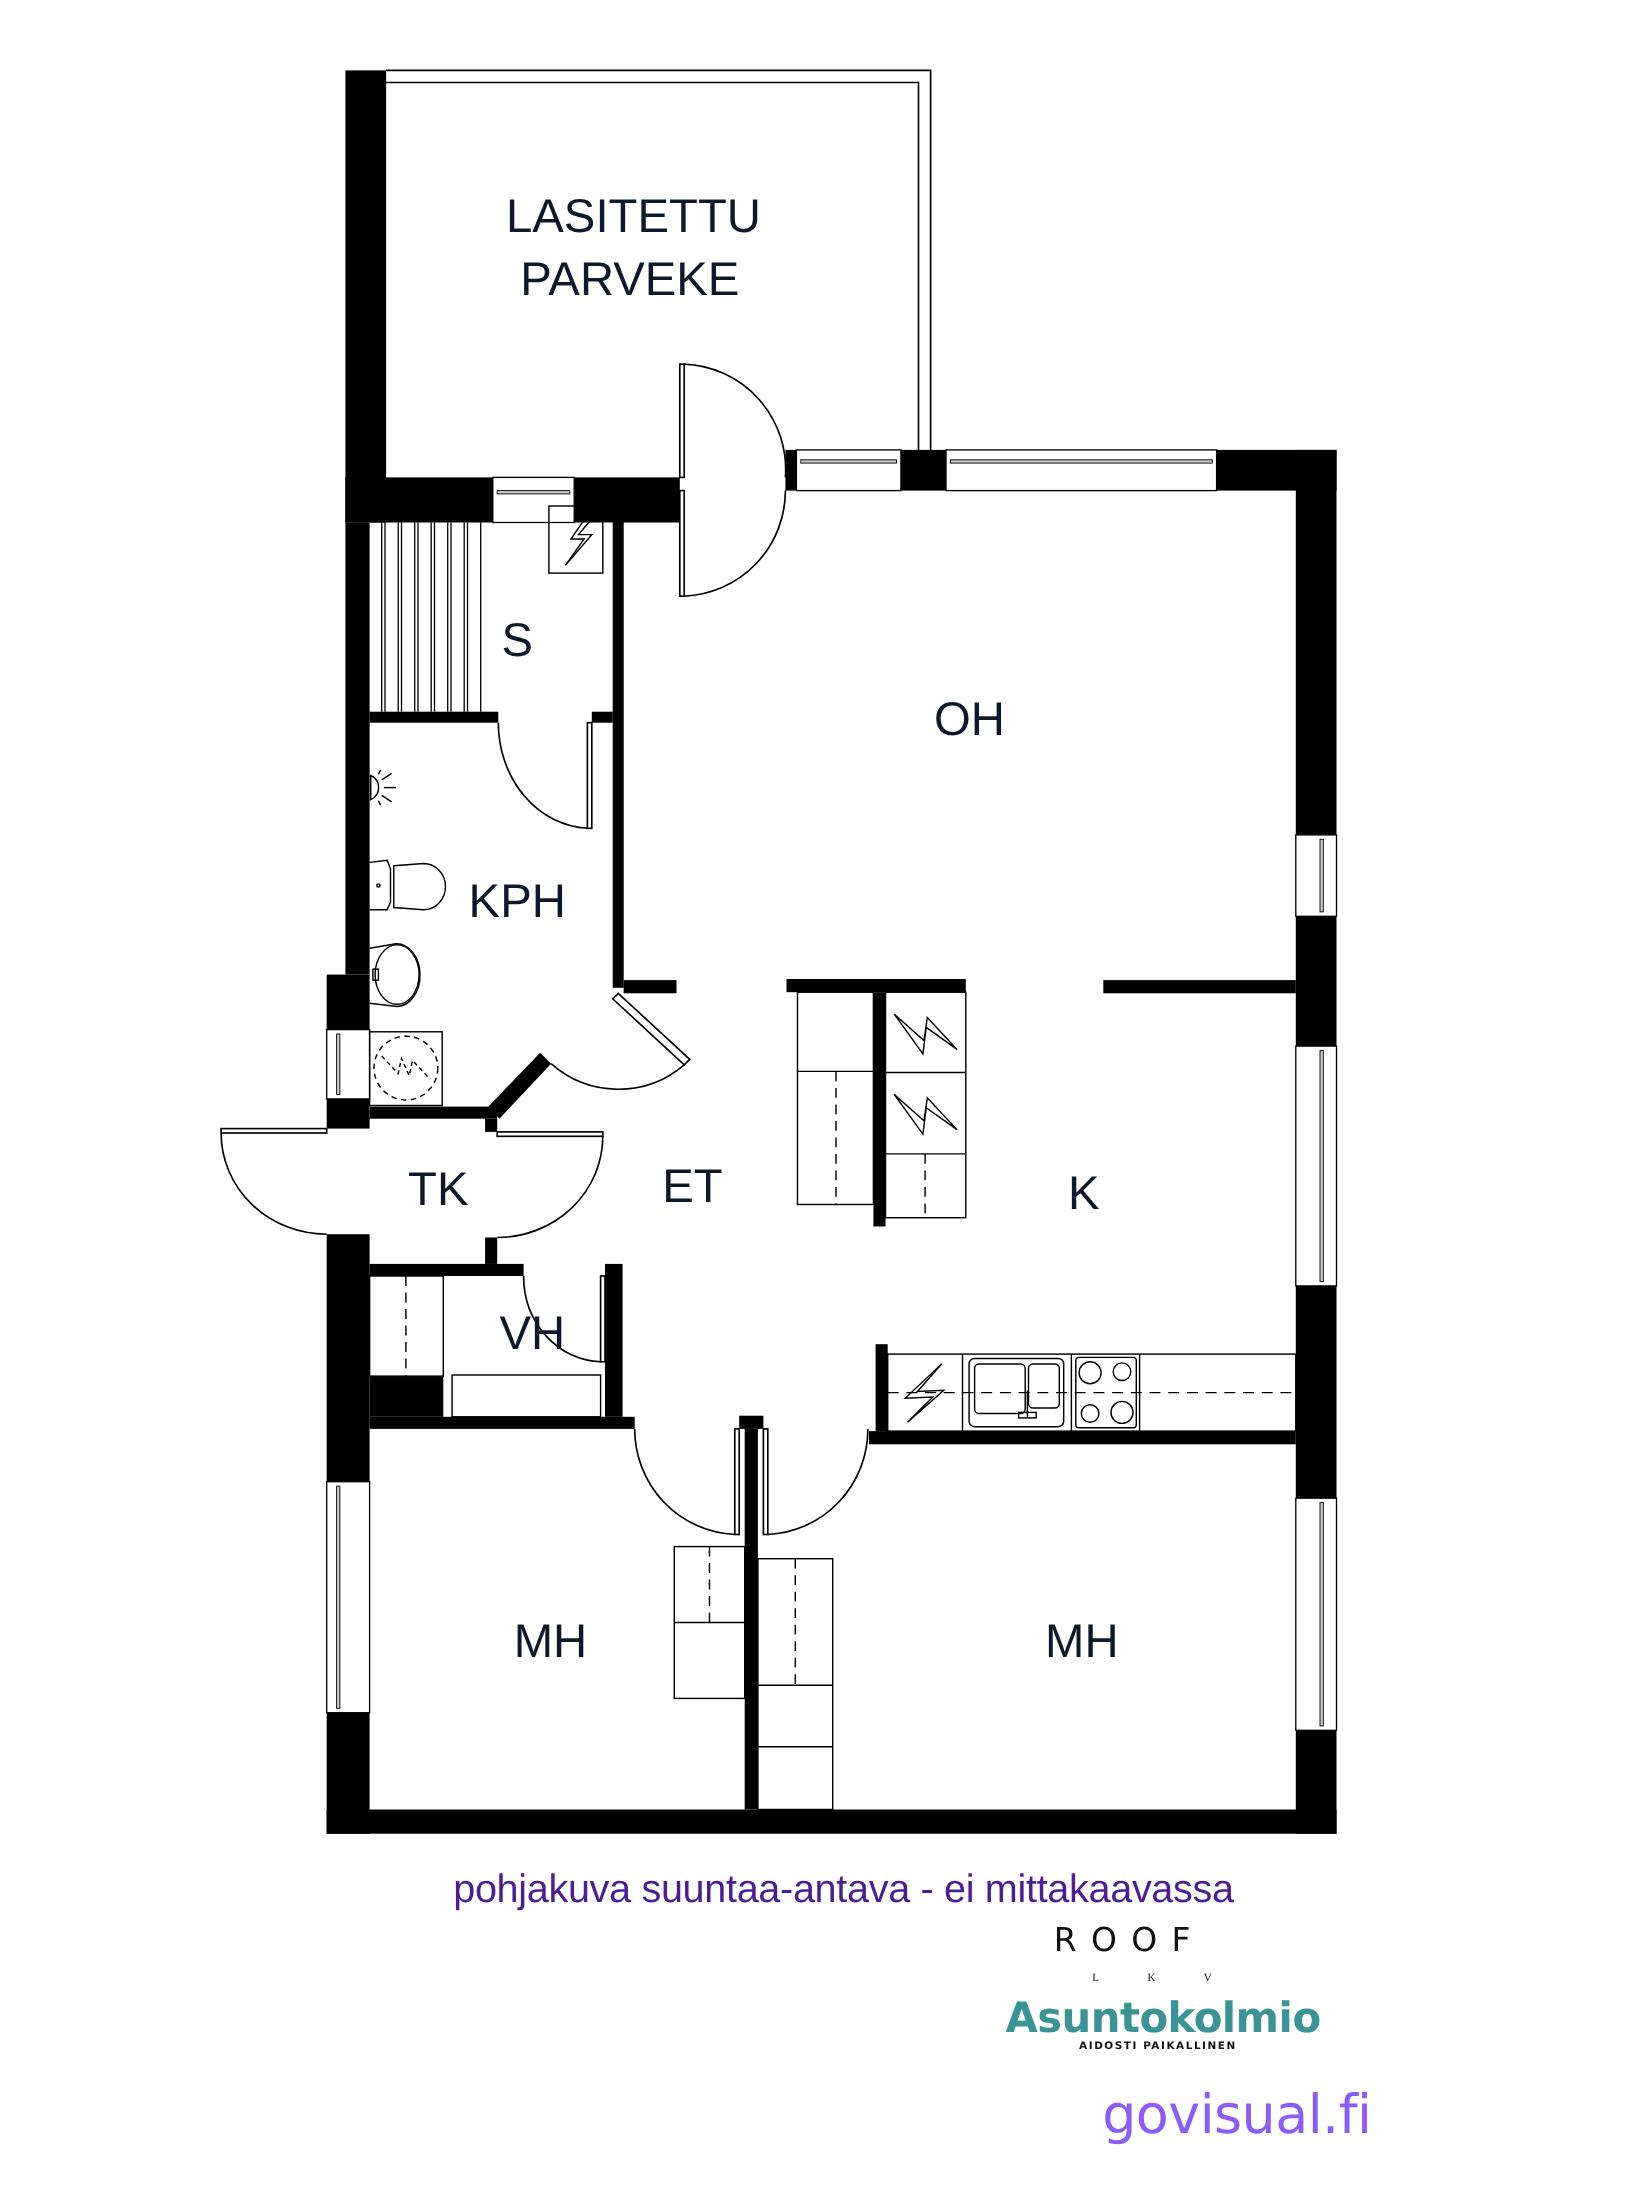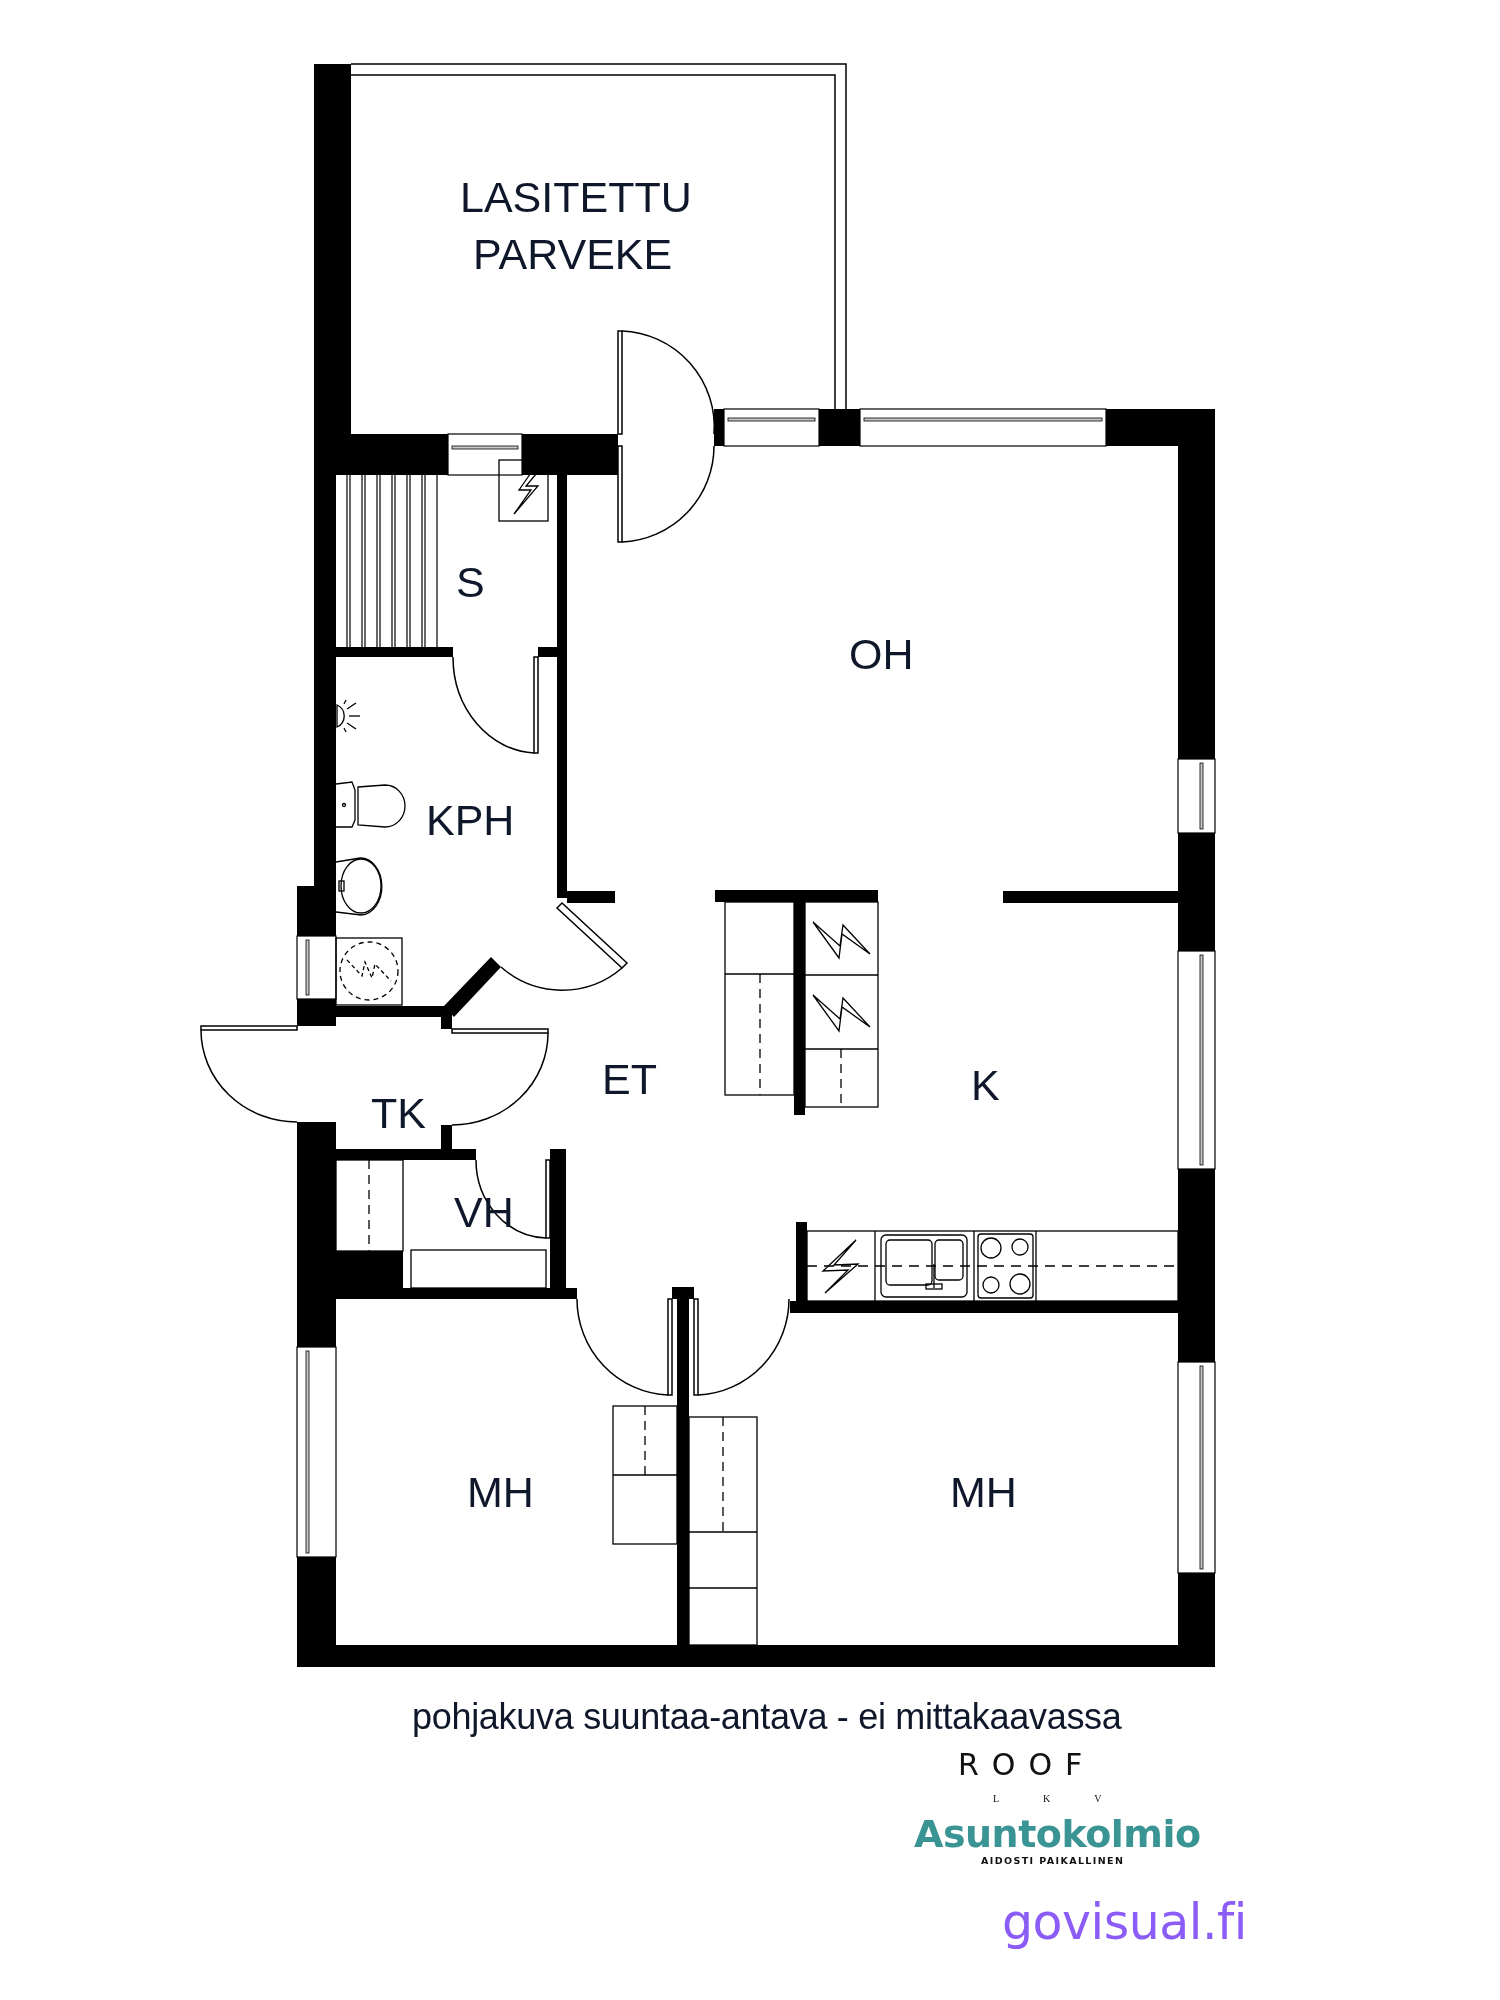--- a/index.html
+++ b/index.html
@@ -1,20 +1,20 @@
 <!DOCTYPE html>
 <html><head>
 <meta charset="utf-8">
 <style>
   html, body { margin:0; padding:0; background:#ffffff; }
   body { width:1500px; height:2000px; position:relative; overflow:hidden; font-family:"Liberation Sans", sans-serif; }
   #plan { position:absolute; left:0; top:0; width:1500px; height:2000px; }
   .room-label { position:absolute; color:#0f172a; font-family:"Liberation Sans", sans-serif; white-space:nowrap; line-height:1; text-align:center; }
   .lbl-big { font-size:43px; }
-  .caption { position:absolute; left:412px; top:1696px; font-size:36px; color:#0f172a; font-family:"Liberation Sans", sans-serif; white-space:nowrap; letter-spacing:-0.3px; }
+  .caption { position:absolute; left:412px; top:1696px; font-size:36px; color:#4c1d95; font-family:"Liberation Sans", sans-serif; white-space:nowrap; letter-spacing:-0.3px; }
   .roof { position:absolute; left:958px; top:1750px; font-size:30px; color:#111; font-family:"DejaVu Sans", sans-serif; letter-spacing:13px; font-weight:normal; line-height:1; }
   .lkv { position:absolute; left:993px; top:1794px; font-size:10px; color:#111; font-family:Liberation Serif, serif; letter-spacing:44px; line-height:1; }
   .asunto { position:absolute; left:914px; top:1815px; font-size:38px; color:#3a9494; font-weight:bold; font-family:"DejaVu Sans", sans-serif; letter-spacing:-0.5px; line-height:1; }
   .aidosti { position:absolute; left:981px; top:1856px; font-size:9.5px; color:#111; font-weight:bold; font-family:"DejaVu Sans", sans-serif; letter-spacing:1.4px; line-height:1; }
   .govisual { position:absolute; left:1002px; top:1898px; font-size:49px; color:#8b5cf6; font-family:"DejaVu Sans", sans-serif; line-height:1; letter-spacing:-0.5px; }
 </style>
 </head>
 <body>
 
 <svg id="plan" viewBox="0 0 1500 2000" xmlns="http://www.w3.org/2000/svg">
@@ -216,21 +216,21 @@
     <line x1="689" y1="1588" x2="757" y2="1588"></line>
     <line x1="723" y1="1417" x2="723" y2="1532" stroke-dasharray="9,6"></line>
   </g>
 </svg>
 
 <div class="room-label lbl-big" style="left:460px; top:176px;">LASITETTU</div>
 <div class="room-label lbl-big" style="left:473px; top:233px;">PARVEKE</div>
 <div class="room-label lbl-big" style="left:456px; top:561px;">S</div>
 <div class="room-label lbl-big" style="left:849px; top:633px;">OH</div>
 <div class="room-label lbl-big" style="left:426px; top:799px;">KPH</div>
-<div class="room-label lbl-big" style="left:371px; top:1060px;margin-top:32px;">TK</div>
+<div class="room-label lbl-big" style="left:371px; top:1060px;">TK</div>
 <div class="room-label lbl-big" style="left:602px; top:1058px;">ET</div>
 <div class="room-label lbl-big" style="left:971px; top:1064px;">K</div>
 <div class="room-label lbl-big" style="left:454px; top:1191px;">VH</div>
 <div class="room-label lbl-big" style="left:467px; top:1471px;">MH</div>
 <div class="room-label lbl-big" style="left:950px; top:1471px;">MH</div>
 
 <div class="caption">pohjakuva suuntaa-antava - ei mittakaavassa</div>
 <div class="roof">ROOF</div>
 <div class="lkv">LKV</div>
 <div class="asunto">Asuntokolmio</div>

